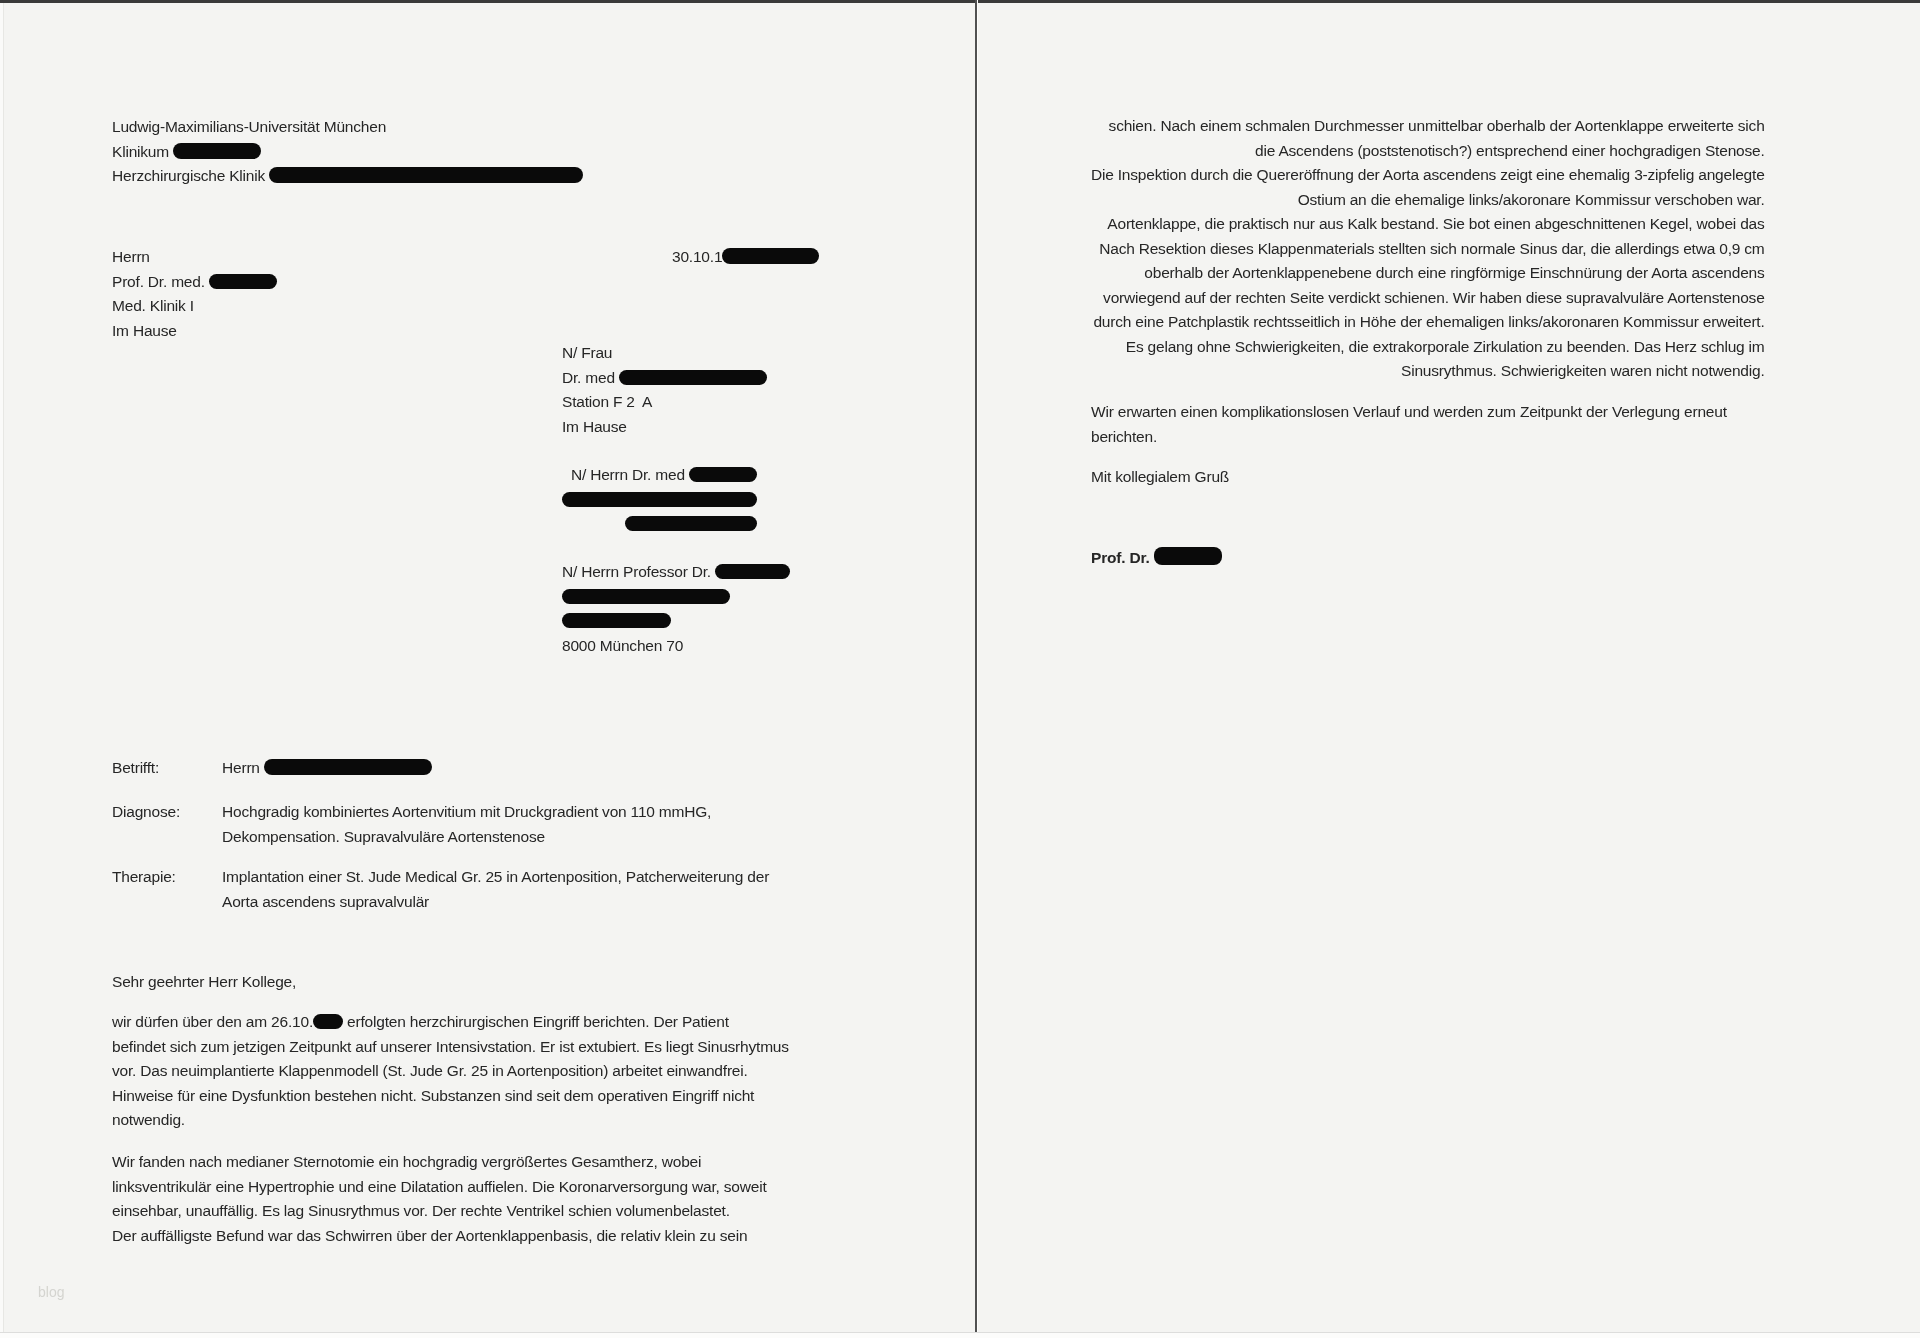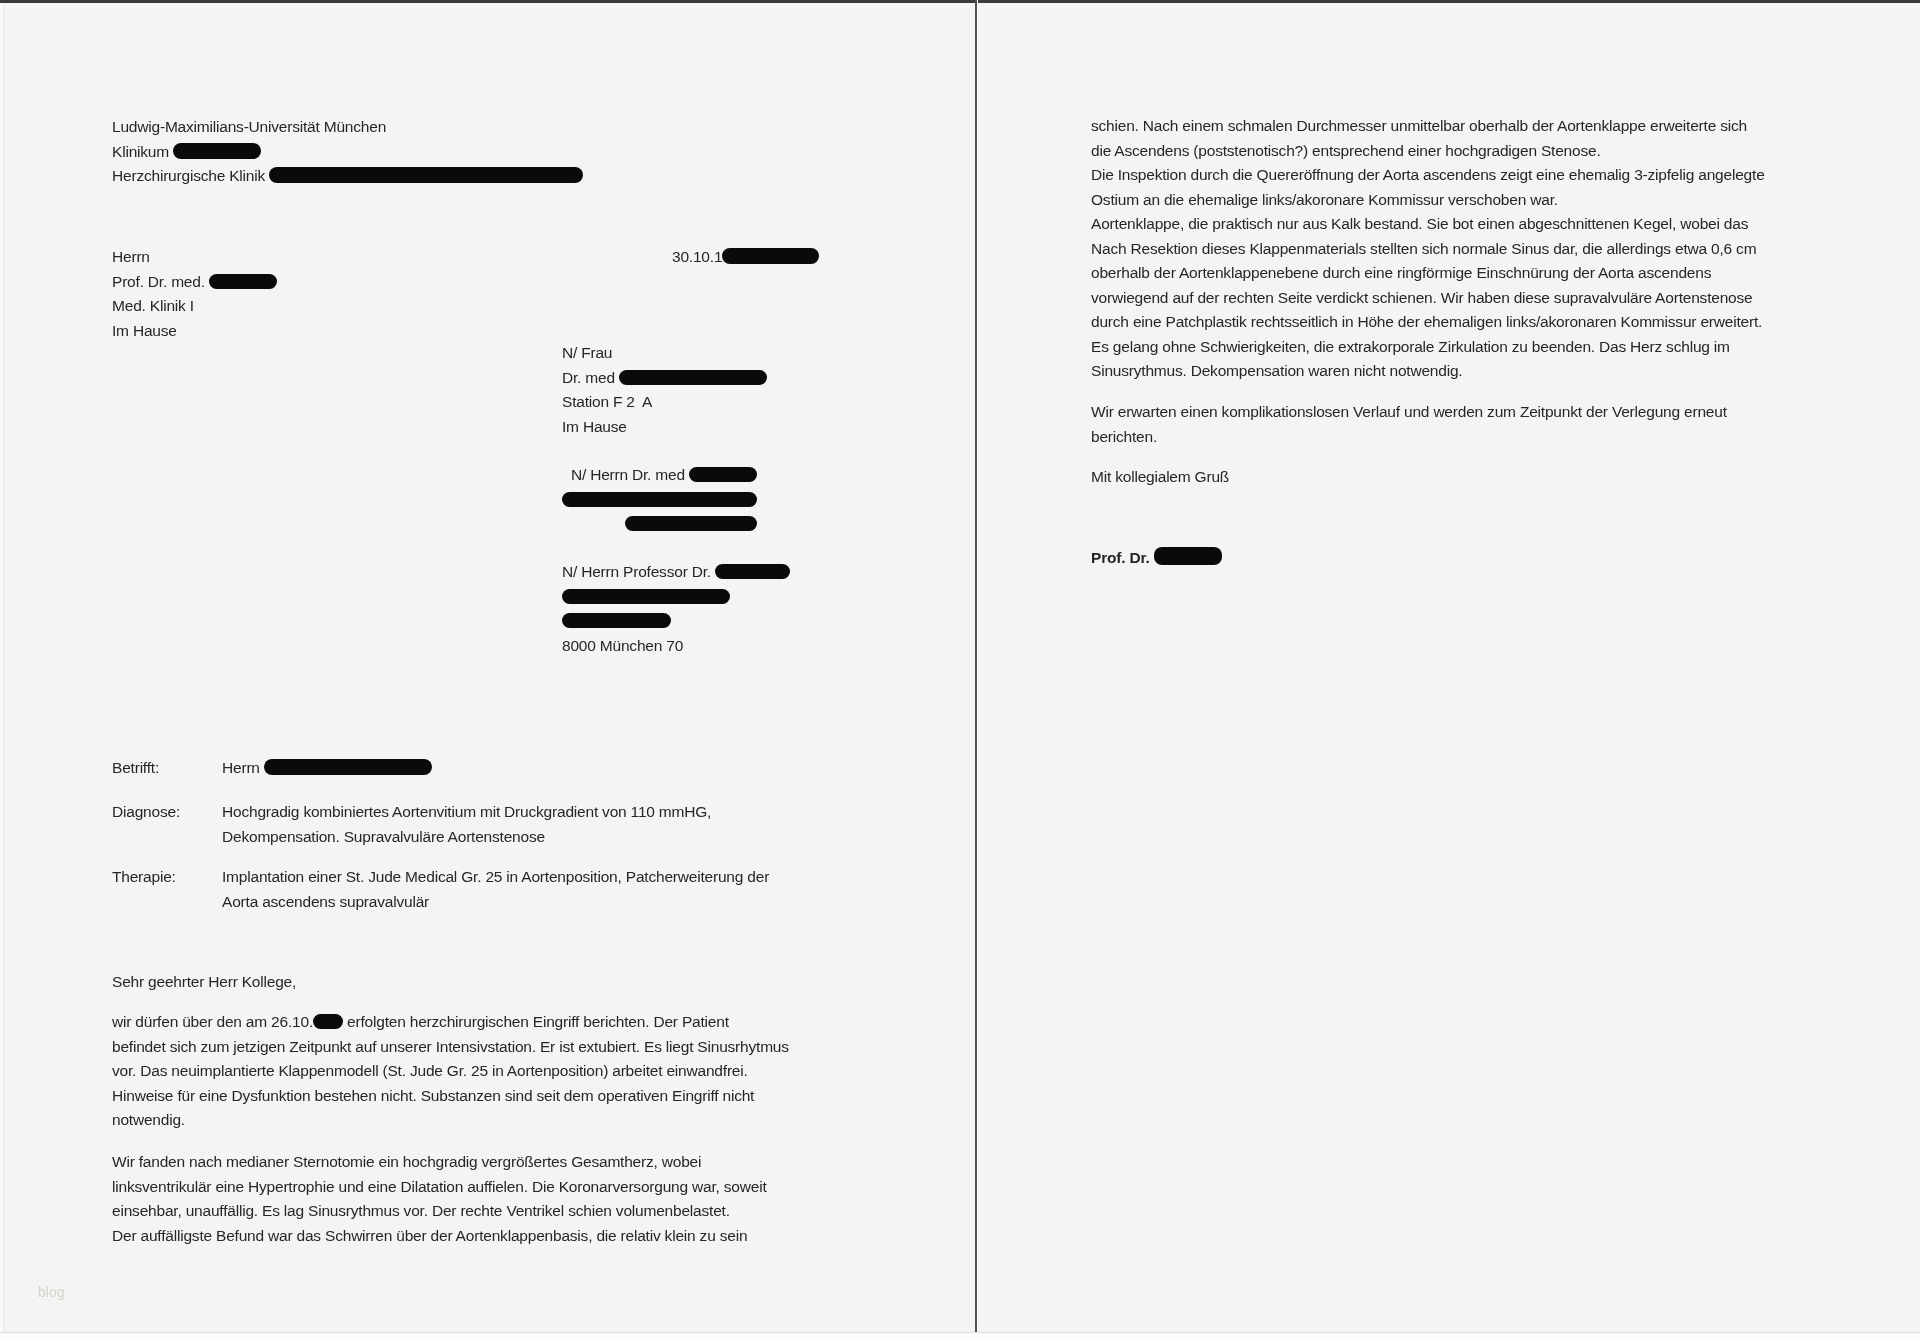--- a/index.html
+++ b/index.html
@@ -37,21 +37,21 @@
   [data-name="recipient-professor"]{left:562px;top:560px;}
   [data-name="betrifft-label"]{left:112px;top:756px;}
   [data-name="betrifft-value"]{left:222px;top:756px;}
   [data-name="diagnose-label"]{left:112px;top:800px;}
   [data-name="diagnose-value"]{left:222px;top:800px;}
   [data-name="therapie-label"]{left:112px;top:865px;}
   [data-name="therapie-value"]{left:222px;top:865px;}
   [data-name="salutation"]{left:112px;top:970px;text-align:center;}
   [data-name="body-paragraph-1"]{left:112px;top:1010px;}
   [data-name="body-paragraph-2"]{left:112px;top:1150px;}
-  [data-name="op-report"]{left:1091px;top:114px;}
+  [data-name="op-report"]{left:1091px;top:114px;text-align:right;}
   [data-name="closing-paragraph"]{left:1091px;top:400px;}
   [data-name="closing-salutation"]{left:1091px;top:465px;}
   [data-name="signature"]{left:1091px;top:546px;font-weight:bold;}
 </style>
 </head>
 <body>
 
 <div class="canvas" data-name="letter-scan" style="--bg: #f4f4f2; --fg: #262626; --redact: #0a0a0a; --divider: #515151; --topline: #3a3a3a;">
   <div class="top-line" data-name="top-border-line"></div>
   <div class="left-edge" data-name="left-page-edge"></div>
@@ -124,26 +124,26 @@
         <div class="line" data-name="text-line"><span data-name="text-segment">linksventrikulär eine Hypertrophie und eine Dilatation auffielen. Die Koronarversorgung war, soweit</span></div>
         <div class="line" data-name="text-line"><span data-name="text-segment">einsehbar, unauffällig. Es lag Sinusrythmus vor. Der rechte Ventrikel schien volumenbelastet.</span></div>
         <div class="line" data-name="text-line"><span data-name="text-segment">Der auffälligste Befund war das Schwirren über der Aortenklappenbasis, die relativ klein zu sein</span></div>
       </div>
       <div class="block" data-name="op-report">
         <div class="line" data-name="text-line"><span data-name="text-segment">schien. Nach einem schmalen Durchmesser unmittelbar oberhalb der Aortenklappe erweiterte sich</span></div>
         <div class="line" data-name="text-line"><span data-name="text-segment">die Ascendens (poststenotisch?) entsprechend einer hochgradigen Stenose.</span></div>
         <div class="line" data-name="text-line"><span data-name="text-segment">Die Inspektion durch die Quereröffnung der Aorta ascendens zeigt eine ehemalig 3-zipfelig angelegte</span></div>
         <div class="line" data-name="text-line"><span data-name="text-segment">Ostium an die ehemalige links/akoronare Kommissur verschoben war.</span></div>
         <div class="line" data-name="text-line"><span data-name="text-segment">Aortenklappe, die praktisch nur aus Kalk bestand. Sie bot einen abgeschnittenen Kegel, wobei das</span></div>
-        <div class="line" data-name="text-line"><span data-name="text-segment">Nach Resektion dieses Klappenmaterials stellten sich normale Sinus dar, die allerdings etwa 0,6 cm</span></div>
+        <div class="line" data-name="text-line"><span data-name="text-segment">Nach Resektion dieses Klappenmaterials stellten sich normale Sinus dar, die allerdings etwa 0,9 cm</span></div>
         <div class="line" data-name="text-line"><span data-name="text-segment">oberhalb der Aortenklappenebene durch eine ringförmige Einschnürung der Aorta ascendens</span></div>
         <div class="line" data-name="text-line"><span data-name="text-segment">vorwiegend auf der rechten Seite verdickt schienen. Wir haben diese supravalvuläre Aortenstenose</span></div>
         <div class="line" data-name="text-line"><span data-name="text-segment">durch eine Patchplastik rechtsseitlich in Höhe der ehemaligen links/akoronaren Kommissur erweitert.</span></div>
         <div class="line" data-name="text-line"><span data-name="text-segment">Es gelang ohne Schwierigkeiten, die extrakorporale Zirkulation zu beenden. Das Herz schlug im</span></div>
-        <div class="line" data-name="text-line"><span data-name="text-segment">Sinusrythmus. Dekompensation waren nicht notwendig.</span></div>
+        <div class="line" data-name="text-line"><span data-name="text-segment">Sinusrythmus. Schwierigkeiten waren nicht notwendig.</span></div>
       </div>
       <div class="block" data-name="closing-paragraph">
         <div class="line" data-name="text-line"><span data-name="text-segment">Wir erwarten einen komplikationslosen Verlauf und werden zum Zeitpunkt der Verlegung erneut</span></div>
         <div class="line" data-name="text-line"><span data-name="text-segment">berichten.</span></div>
       </div>
       <div class="block" data-name="closing-salutation">
         <div class="line" data-name="text-line"><span data-name="text-segment">Mit kollegialem Gruß</span></div>
       </div>
       <div class="block" data-name="signature">
         <div class="line" data-name="text-line"><span data-name="text-segment">Prof. Dr. </span><span class="bar" data-name="redaction-bar" style="width: 68px; height: 18px;"></span></div>

